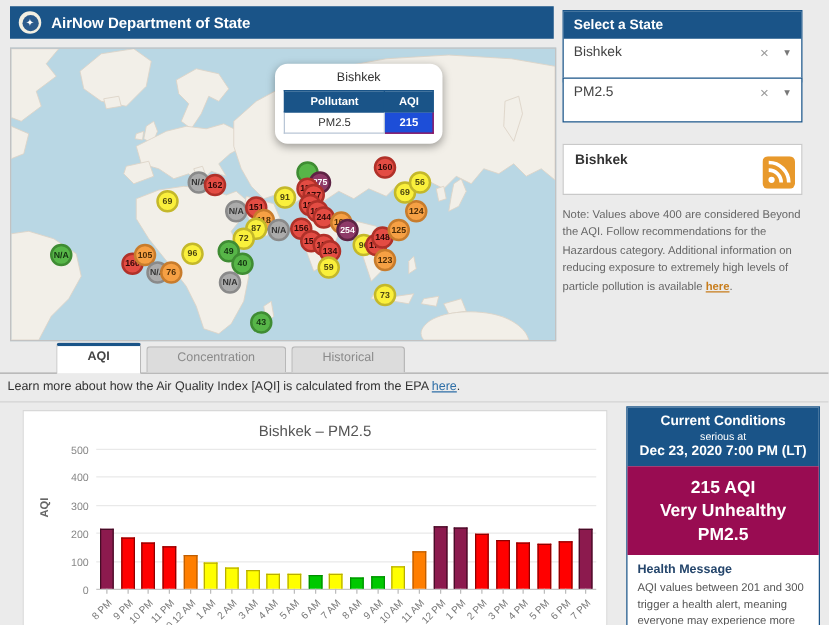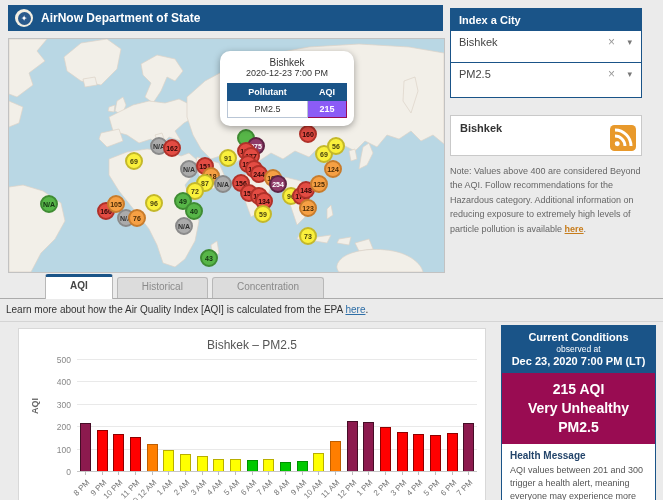--- a/index.html
+++ b/index.html
@@ -21,21 +21,21 @@
   .marker{position:absolute;width:18px;height:18px;border-radius:50%;box-sizing:border-box;
           border:2px solid;display:flex;align-items:center;justify-content:center;
           font-size:7px;font-weight:bold;cursor:pointer;}
   .popup{position:absolute;left:211px;top:12px;width:120px;background:#fff;border-radius:10px;
          box-shadow:0 2px 7px rgba(0,0,0,.35);padding:6px 7px 8px;text-align:center;z-index:60;}
   .popup-city{font-size:10px;color:#333;}
   .popup-dt{font-size:9px;color:#333;line-height:1.25;}
   .popup table{width:100%;border-collapse:collapse;margin-top:4px;}
   .popup th{background:#1A5488;color:#fff;font-size:9px;padding:3px 2px;border:1px solid #1A5488;}
   .popup td{font-size:9px;padding:3px 2px;border:1px solid #B9C6D6;color:#333;}
-  .popup td.aqi{background:#8b5cf6;color:#fff;font-weight:bold;border-color:#990C52;}
+  .popup td.aqi{background:#1d4ed8;color:#fff;font-weight:bold;border-color:#990C52;}
 
   
   .panel{position:absolute;left:450px;width:192px;background:#fff;border:1px solid #1A5488;box-sizing:border-box;}
   .panel-h{background:#1A5488;color:#fff;font-size:11px;font-weight:bold;padding:5px 8px;}
   .panel-b{position:relative;height:24px;font-size:11px;color:#444;padding:5px 8px;box-sizing:content-box;cursor:pointer;}
   .clear-x{position:absolute;right:26px;top:4px;color:#9A9A9A;font-size:12px;cursor:pointer;}
   .caret{position:absolute;right:9px;top:6px;color:#777;font-size:9px;cursor:pointer;}
   .rss-box{position:absolute;left:450px;top:115px;width:192px;height:41px;background:#fff;
            border:1px solid #C9C9C9;box-sizing:border-box;}
   .rss-label{position:absolute;left:9px;top:6px;font-size:11px;font-weight:bold;color:#333;}
@@ -161,38 +161,37 @@
         <div class="marker" style="left: 301px; top: 136px; background: rgb(246, 160, 68); border-color: rgb(200, 124, 44); color: rgb(74, 43, 6);">125</div>
         <div class="marker" style="left: 290px; top: 160px; background: rgb(246, 160, 68); border-color: rgb(200, 124, 44); color: rgb(74, 43, 6);">123</div>
         <div class="marker" style="left: 315px; top: 121px; background: rgb(246, 160, 68); border-color: rgb(200, 124, 44); color: rgb(74, 43, 6);">124</div>
         <div class="marker" style="left: 306px; top: 106px; background: rgb(250, 240, 60); border-color: rgb(196, 184, 42); color: rgb(74, 68, 16);">69</div>
         <div class="marker" style="left: 318px; top: 98px; background: rgb(250, 240, 60); border-color: rgb(196, 184, 42); color: rgb(74, 68, 16);">56</div>
         <div class="marker" style="left: 290px; top: 188px; background: rgb(250, 240, 60); border-color: rgb(196, 184, 42); color: rgb(74, 68, 16);">73</div>
       </div>
 
     <div class="popup">
       <div class="popup-city">Bishkek</div>
-      <div class="popup-dt">2020-12-23 7:00 PM</div>
       <table>
         <tbody>
             <tr>
           <th>Pollutant</th>
           <th>AQI</th>
         </tr>
         <tr>
           <td>PM2.5</td>
           <td class="aqi">215</td>
         </tr>
       </tbody>
         </table>
     </div>
   </div>
 
   <div class="panel" style="top:8px;">
-    <div class="panel-h">Index a City</div>
+    <div class="panel-h">Select a State</div>
     <div class="panel-b">
       <span>Bishkek</span>
       <span class="clear-x">×</span>
       <span class="caret">▾</span>
     </div>
   </div>
 
   <div class="panel" style="top:62px;">
     <div class="panel-b">
       <span>PM2.5</span>
@@ -210,22 +209,22 @@
       <path d="M4.6 4.6 a14.8 14.8 0 0 1 14.8 14.8" stroke="#fff" stroke-width="2.7" fill="none"></path>
     </svg>
   </div>
 
   <div class="note">
     <span>Note: Values above 400 are considered Beyond the AQI. Follow recommendations for the Hazardous category. Additional information on reducing exposure to extremely high levels of particle pollution is available </span><a>here</a><span>.</span>
   </div>
 
   <div class="tabbar">
     <div class="tab active">AQI</div>
+    <div class="tab">Concentration</div>
     <div class="tab">Historical</div>
-    <div class="tab">Concentration</div>
   </div>
 
   <div class="learn">
     <span>Learn more about how the Air Quality Index [AQI] is calculated from the EPA </span><a>here</a><span>.</span>
   </div>
   <div class="hr"></div>
 
   <div class="chart">
     <div class="chart-title">Bishkek – PM2.5</div>
     <div class="plot" id="plot">
@@ -312,21 +311,21 @@
         <div class="xlabel" style="left: 318.667px;">6 PM</div>
         <div class="bar" style="left: 386.333px; height: 48.16px; background: rgb(140, 26, 78); border-color: rgb(69, 13, 38);"></div>
         <div class="xtickmark" style="left: 391.333px;"></div>
         <div class="xlabel" style="left: 335.333px;">7 PM</div>
       </div>
   </div>
 
   <div class="cond">
     <div class="cond-h">
       <div class="l1">Current Conditions</div>
-      <div class="l2">observed at</div>
+      <div class="l2">serious at</div>
       <div class="l3">Dec 23, 2020 7:00 PM (LT)</div>
     </div>
     <div class="cond-aqi">
       <div>215 AQI</div>
       <div>Very Unhealthy</div>
       <div>PM2.5</div>
     </div>
     <div class="cond-health">
       <div class="hm-title">Health Message</div>
       <div class="hm-body">AQI values between 201 and 300 trigger a health alert, meaning everyone may experience more serious health effects.</div>

